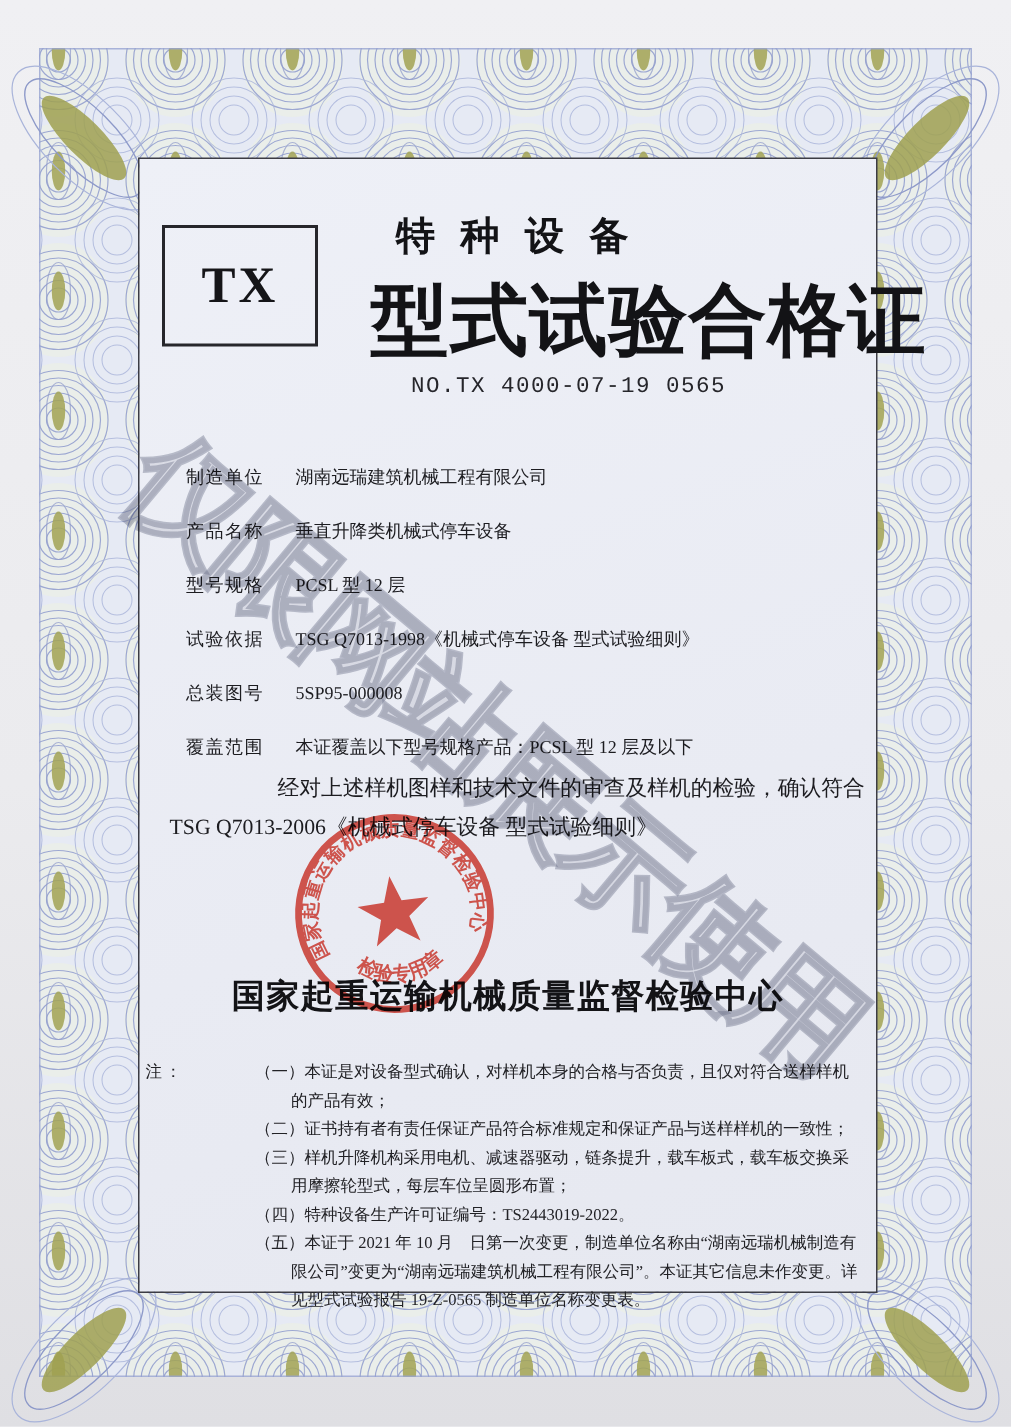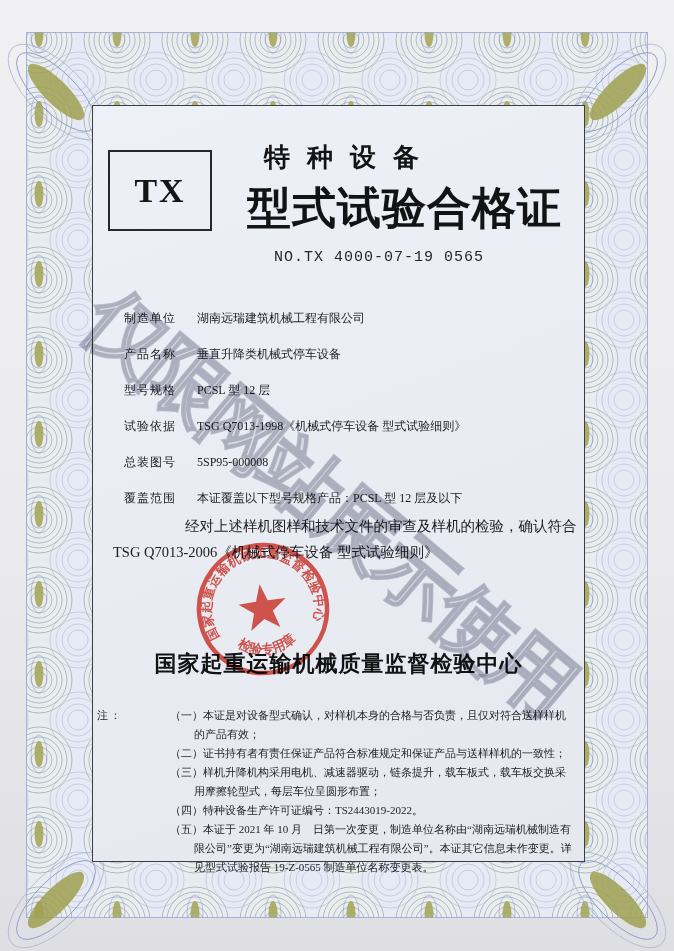--- a/index.html
+++ b/index.html
@@ -15,21 +15,21 @@
     background:linear-gradient(160deg,#eef0f7 0%,#e9ebf3 60%,#e6e8f0 100%);
     border:1px solid #3c3c44;z-index:1;box-sizing:border-box;
   }
   .tx-box{
     position:absolute;left:15px;top:44px;width:100px;height:77px;
     border:2px solid #26262b;display:flex;align-items:center;justify-content:center;
     font-weight:700;font-size:34px;letter-spacing:2px;color:#151518;
   }
   .head{position:absolute;left:118px;top:34px;width:364px;text-align:left;color:#131316;margin-left:36px;}
   .head .sub{font-size:26px;font-weight:600;letter-spacing:17px;text-indent:17px;}
-  .head .main{font-size:44px;font-weight:700;letter-spacing:1px;margin-top:4px;white-space:nowrap;}
+  .head .main{font-size:52px;font-weight:700;letter-spacing:1px;margin-top:4px;white-space:nowrap;}
   .cert-no{
     position:absolute;left:118px;top:143px;width:364px;text-align:center;
     font-family:"Liberation Mono","DejaVu Sans Mono",monospace;
     font-size:15px;letter-spacing:1px;color:#26262b;transform:translateX(-14px);
   }
   .fields{position:absolute;left:31px;top:194px;width:450px;}
   .frow{height:36px;line-height:36px;font-size:12px;color:#1c1c20;white-space:nowrap;}
   .frow .lb{display:inline-block;width:62px;letter-spacing:1px;}
   .frow .vl{margin-left:8px;}
   .conclusion{

